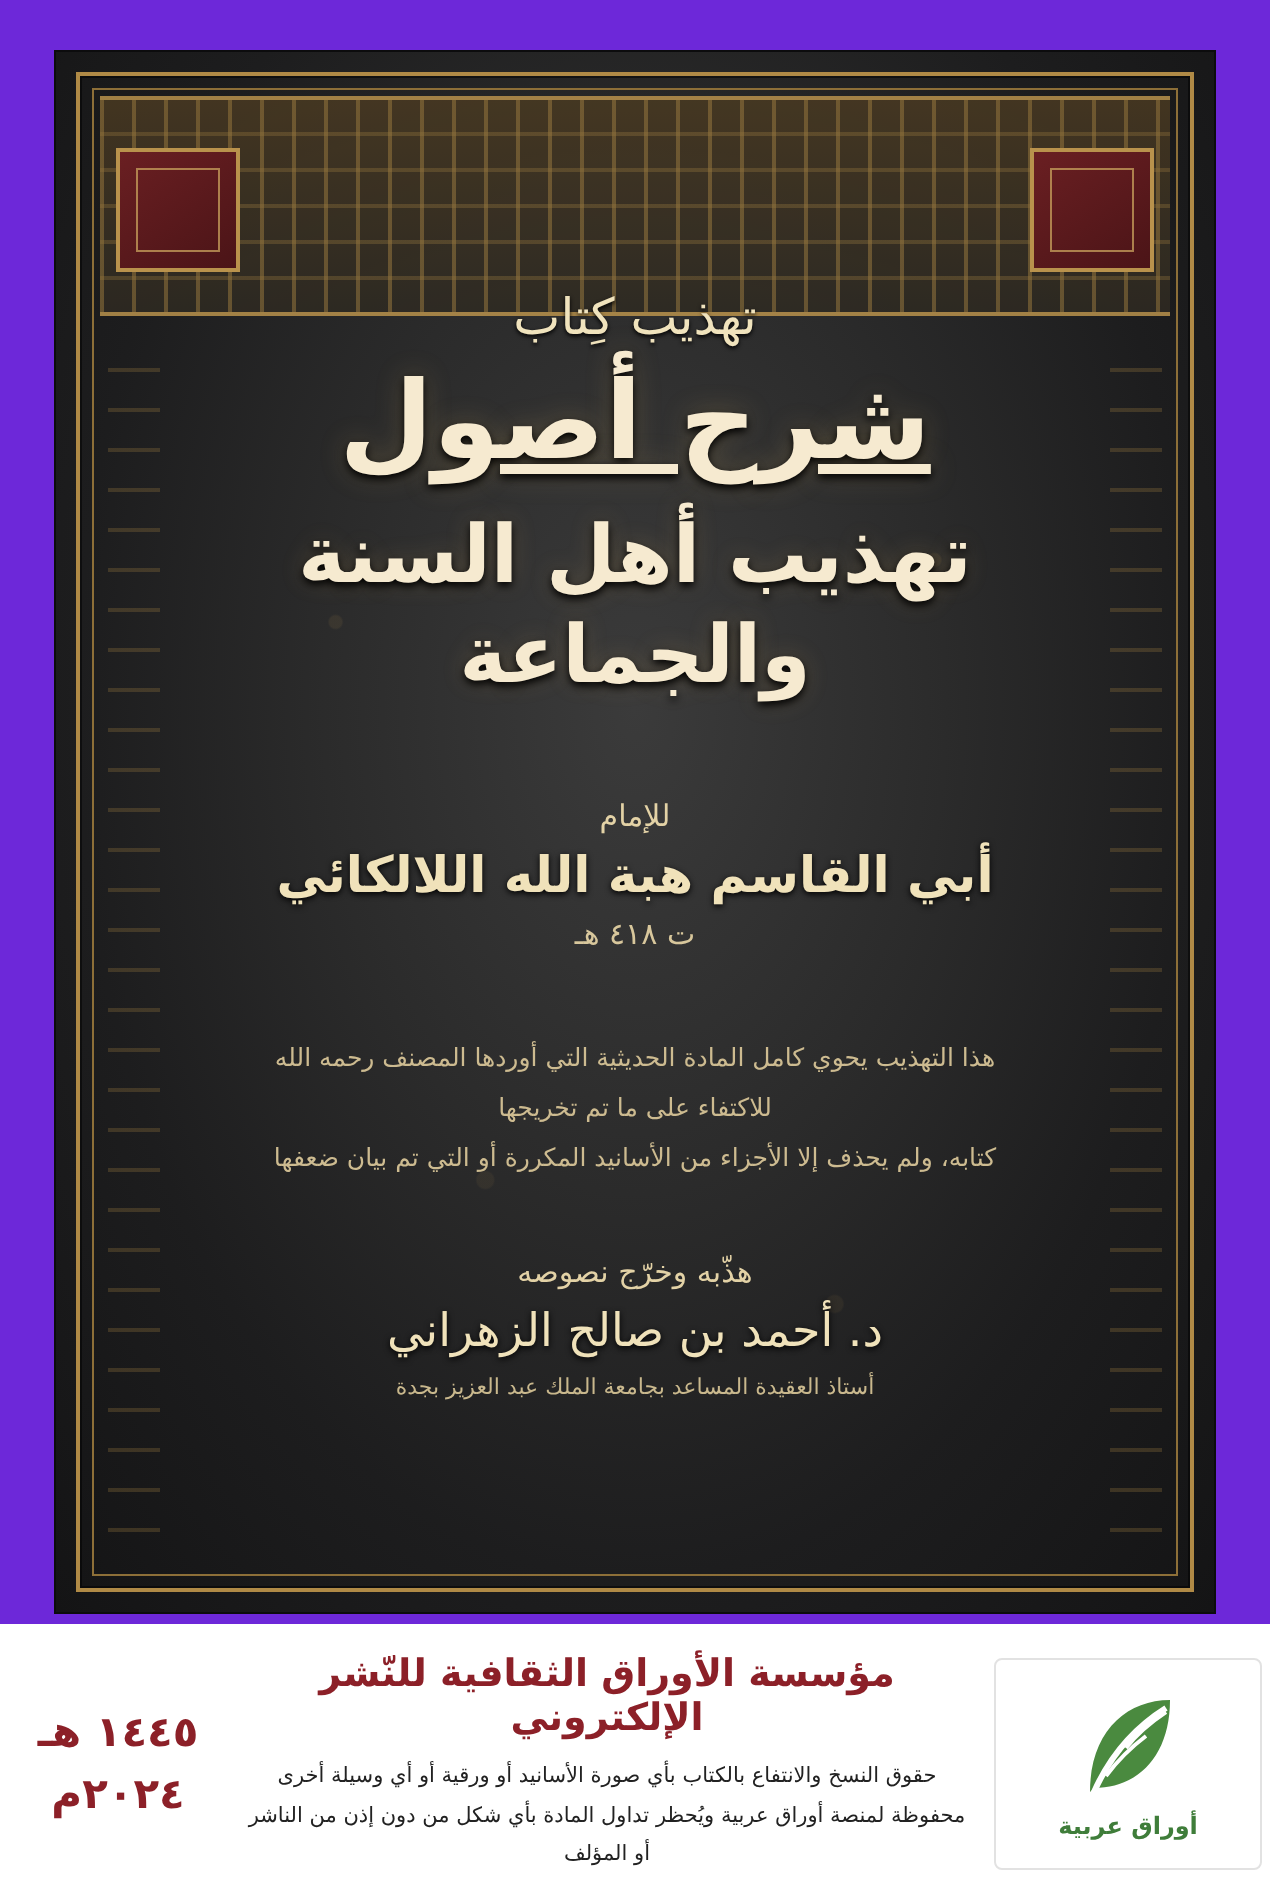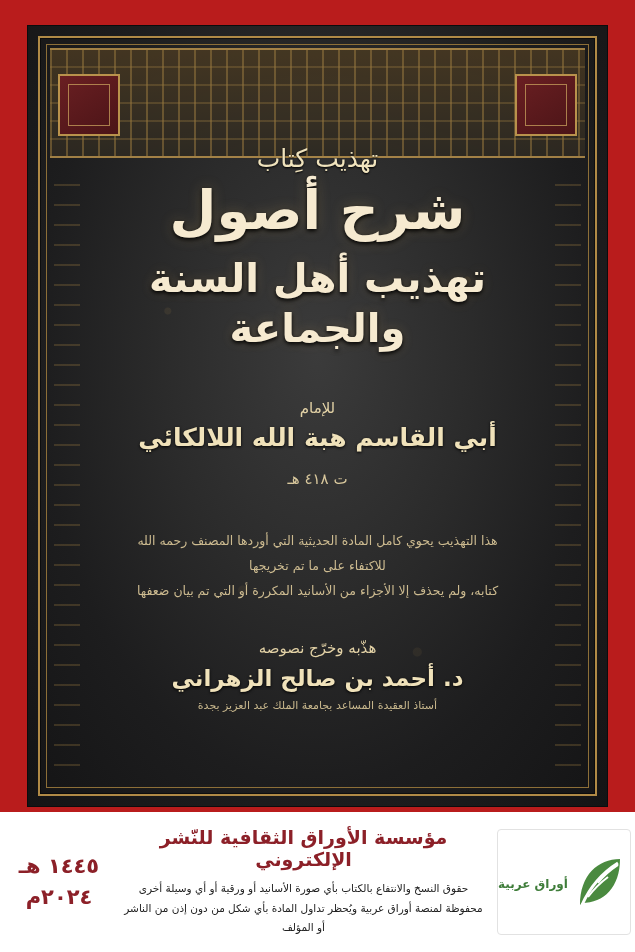--- a/index.html
+++ b/index.html
@@ -11,21 +11,21 @@
     width: 635px;
     height: 952px;
     font-family: "DejaVu Sans", sans-serif;
     overflow: hidden;
   }
 
   #page {
     position: relative;
     width: 635px;
     height: 888px;
-    background: #b91c1c;
+    background: #6d28d9;
   }
 
   
   .cover {
     position: absolute;
     left: 28px;
     top: 26px;
     width: 579px;
     height: 780px;
     background:
@@ -141,20 +141,21 @@
     margin-bottom: 6px;
     text-shadow: 0 1px 2px #000;
   }
   .title-main {
     font-size: 54px;
     line-height: 1.18;
     color: #f6ead0;
     font-weight: bold;
     text-shadow: 0 2px 4px #000, 0 0 14px rgba(212,175,100,0.25);
     margin-top: 6px;
+    text-decoration: underline;
   }
   .title-second {
     font-size: 40px;
     line-height: 1.25;
     color: #f6ead0;
     font-weight: bold;
     text-shadow: 0 2px 4px #000, 0 0 12px rgba(212,175,100,0.22);
     margin-top: 10px;
   }
 
@@ -167,21 +168,21 @@
     margin-bottom: 6px;
   }
   .author-name {
     font-size: 25px;
     font-weight: bold;
     color: #f0e2ba;
     text-shadow: 0 1px 3px #000;
   }
   .author-death {
     font-size: 15px;
-    margin-top: 18px;
+    margin-top: 6px;
     color: #d8c characterless;
   }
   .author-death {
     color: #d8c79c;
   }
 
   .blurb {
     margin-top: 40px;
     font-size: 12.5px;
     line-height: 2.0;
@@ -192,21 +193,21 @@
   .editor-block {
     margin-top: 36px;
     color: #e3d2a6;
   }
   .editor-label {
     font-size: 15px;
     margin-bottom: 8px;
   }
   .editor-name {
     font-size: 23px;
-    font-weight: bold;
+    font-weight: normal;
     color: #f0e2ba;
     text-shadow: 0 1px 3px #000;
   }
   .editor-affil {
     font-size: 11px;
     margin-top: 8px;
     color: #c9b88d;
   }
 
   
@@ -249,21 +250,21 @@
   }
 
   .footer-logo {
     width: 132px;
     height: 104px;
     margin-left: 8px;
     margin-right: 4px;
     border: 1px solid #e2e2e2;
     border-radius: 4px;
     display: flex;
-    flex-direction: row;
+    flex-direction: column;
     align-items: center;
     justify-content: center;
     background: #ffffff;
   }
   .logo-mark {
     width: 62px;
     height: 58px;
     position: relative;
   }
   .logo-caption {

